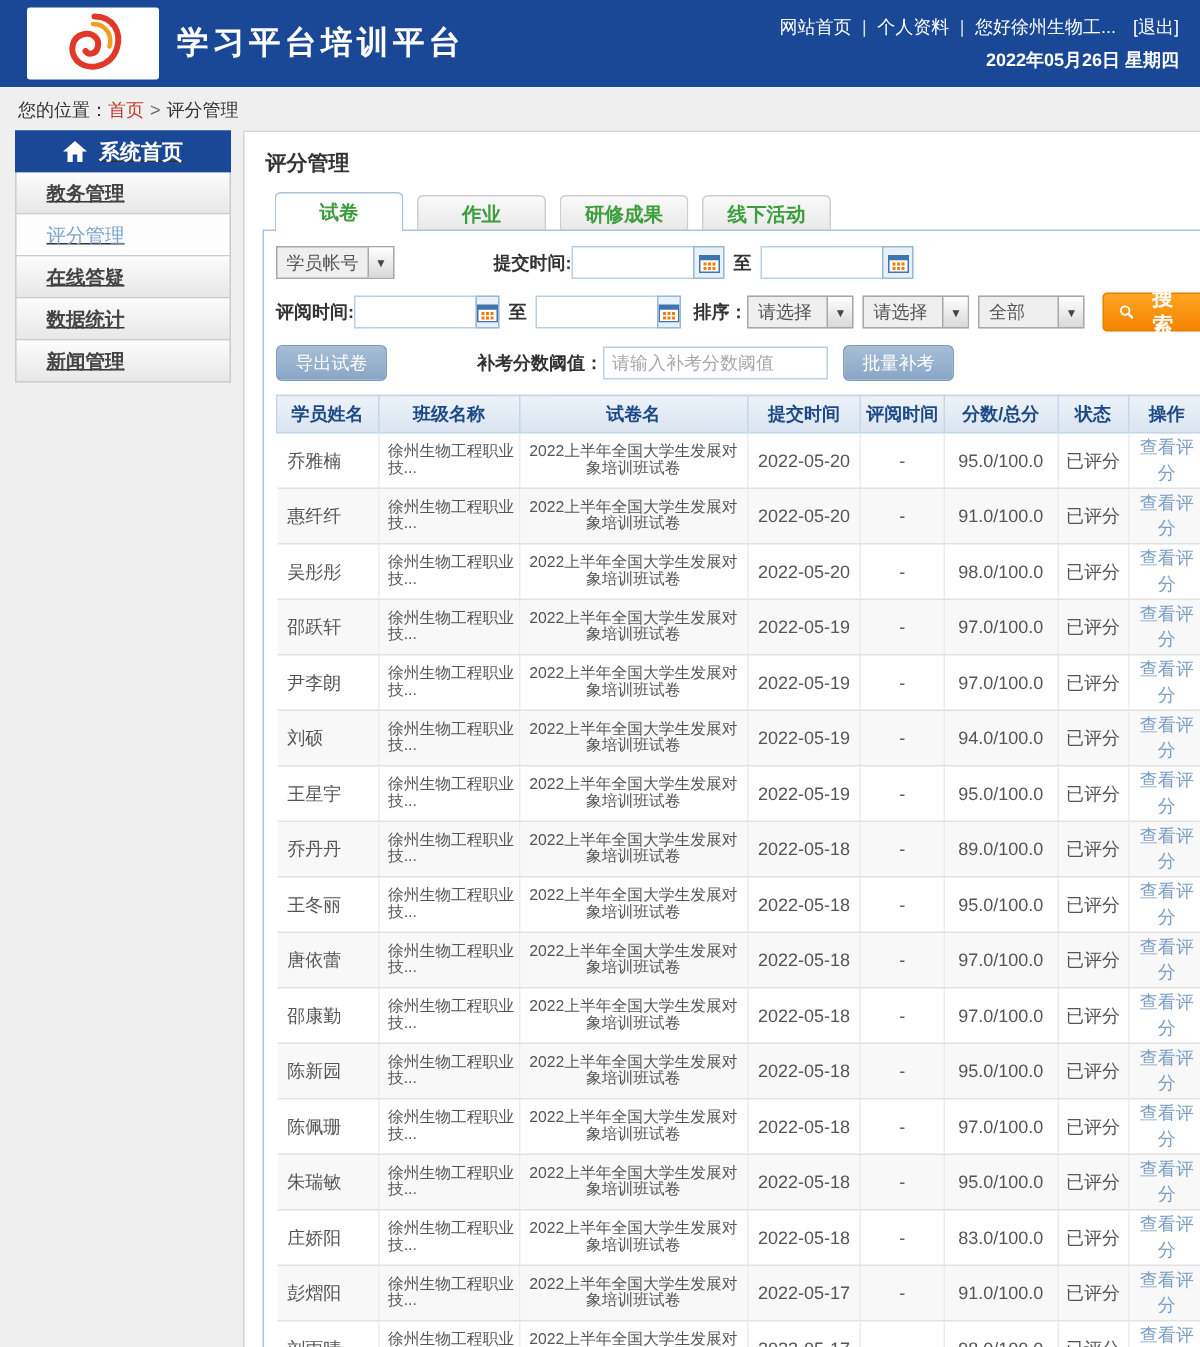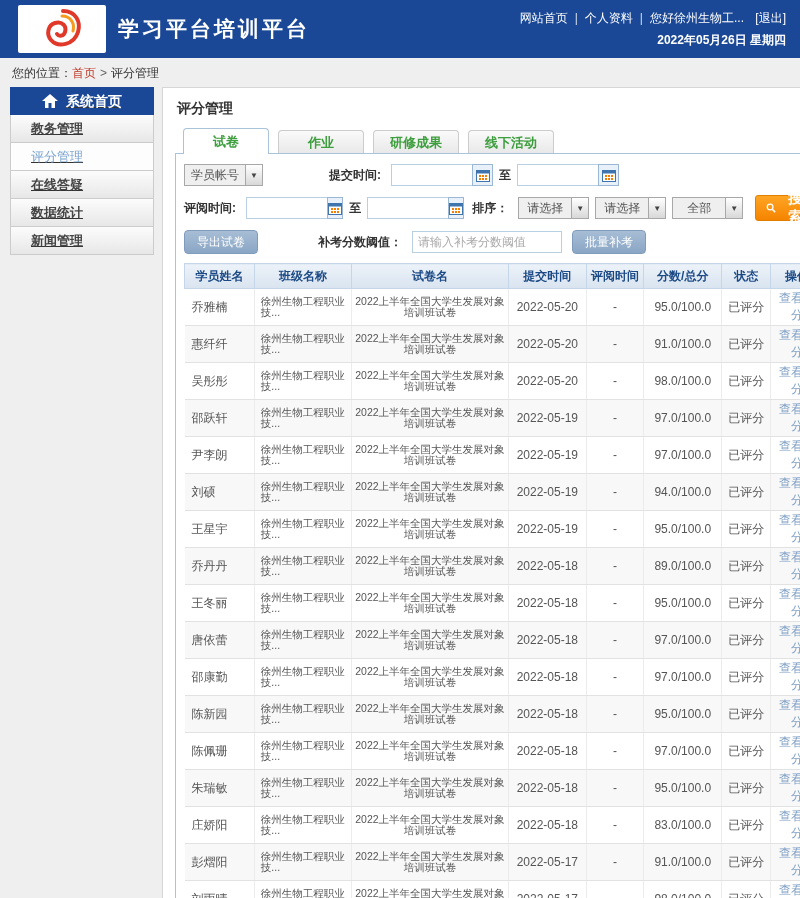--- a/index.html
+++ b/index.html
@@ -57,33 +57,33 @@
     display: inline-block; width: 86px; height: 24px; line-height: 24px; text-align: center;
     margin-right: 9px; font-size: 13px; font-weight: bold; color: #3c9e3c;
     background: linear-gradient(#fafafa, #e8e8e8);
     border: 1px solid #ccc; border-bottom: none; border-radius: 4px 4px 0 0; cursor: pointer;
     vertical-align: bottom;
   }
   .tab.active { background: #fff; border-color: #a9c3da; height: 26px; line-height: 26px; position: relative; z-index: 2; }
   .tabbox { border: 1px solid #a9c3da; margin-top: -1px; padding: 10px 8px 6px 8px; position: relative; z-index: 1; }
   
   .frow { display: flex; align-items: center; margin-bottom: 9px; flex-wrap: nowrap; }
-  .flabel { font-weight: bold; color: #333; margin: 0 10px 0 8px; white-space: nowrap; }
+  .flabel { font-weight: bold; color: #333; margin: 0 0 0 8px; white-space: nowrap; }
   .tinput {
     height: 22px; border: 1px solid #b9cfe3; padding: 0 5px; font-size: 12px;
     font-family: "Liberation Sans", sans-serif; color: #555; background: #fff; outline: none;
   }
   .tinput::placeholder { color: #aaa; }
   .kw { width: 150px; margin-left: 6px; }
   .dinput { width: 82px; }
   .sel {
     display: inline-flex; align-items: stretch; border: 1px solid #a8a8a8; height: 22px;
     background: #efefef; cursor: pointer;
   }
-  .sel .txt { padding: 0 6px; line-height: 20px; color: #555; min-width: 52px; text-align: center; }
+  .sel .txt { padding: 0 6px; line-height: 20px; color: #555; min-width: 52px; }
   .sel .arrow {
     width: 17px; border-left: 1px solid #a8a8a8; background: linear-gradient(#fff, #d8d8d8);
     display: flex; align-items: center; justify-content: center; font-size: 8px; color: #444;
   }
   .calbtn {
     width: 21px; height: 22px; border: 1px solid #9ab8d6; margin-left: -1px;
     background: #e8f1fa; display: inline-flex; align-items: center; justify-content: center; cursor: pointer;
   }
   .to { margin: 0 6px; font-weight: bold; }
   .btn-search {

